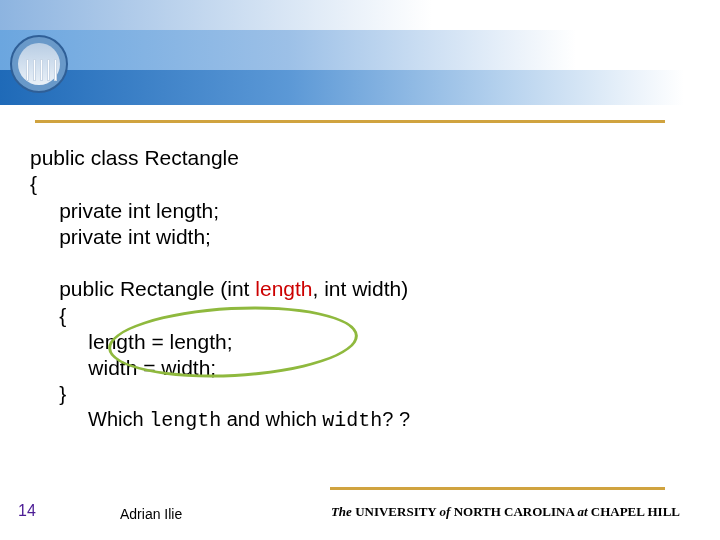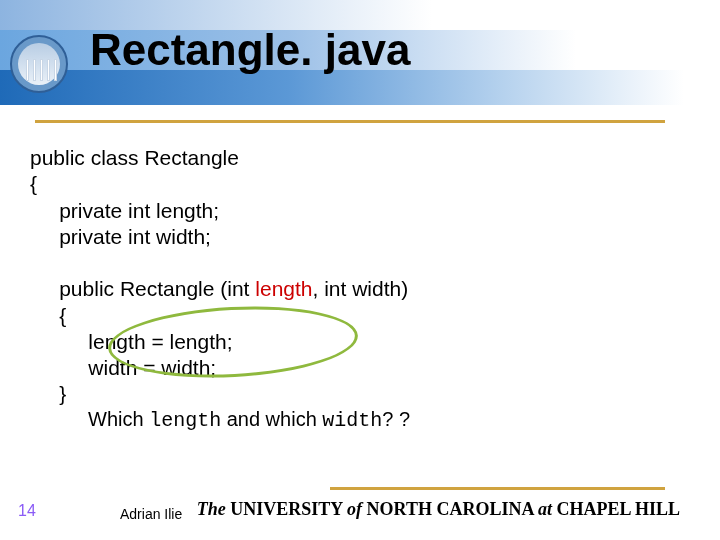--- a/index.html
+++ b/index.html
@@ -101,35 +101,35 @@
     left: 330px;
     right: 55px;
     height: 3px;
     background: #d0a33f;
   }
   .page-num {
     position: absolute;
     bottom: 20px;
     left: 18px;
     font-size: 16px;
-    color: #8b5cf6;
+    color: #4c1d95;
     margin-top: 47px;
   }
   .author {
     position: absolute;
     bottom: 18px;
     left: 120px;
     font-size: 14px;
     color: #000;
   }
   .univ {
     position: absolute;
     bottom: 20px;
     right: 40px;
-    font-size: 18px;
+    font-size: 13px;
     color: #000;
     font-family: "Times New Roman", serif;
     text-align: right;
   }
   .univ .b { font-weight: bold; }
   .univ .i { font-style: italic; font-weight: bold; }
 </style>
 </head>
 <body>
 
@@ -141,21 +141,20 @@
     <div class="logo-dome">
       <div class="logo-cols">
           <div></div>
           <div></div>
           <div></div>
           <div></div>
           <div></div>
         </div>
     </div>
   </div>
-  <div class="title">Rectangle. java</div>
 </div>
 <div class="underline"></div>
 
 <div class="content"><span>public class Rectangle</span>
 <span>{</span>
 <span>     private int length;</span>
 <span>     private int width;</span>
 
 <span>     public Rectangle (int </span><span class="red">length</span><span>, int width)</span>
 <span>     {</span>

